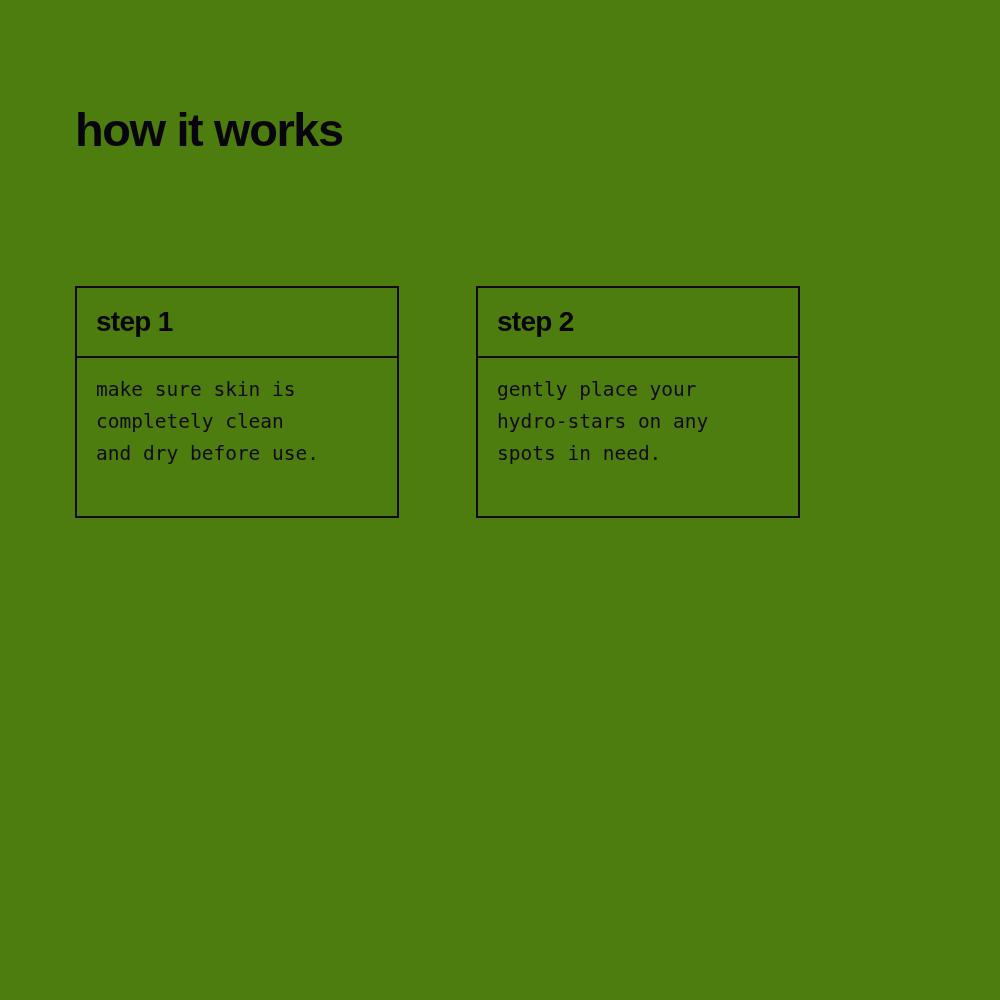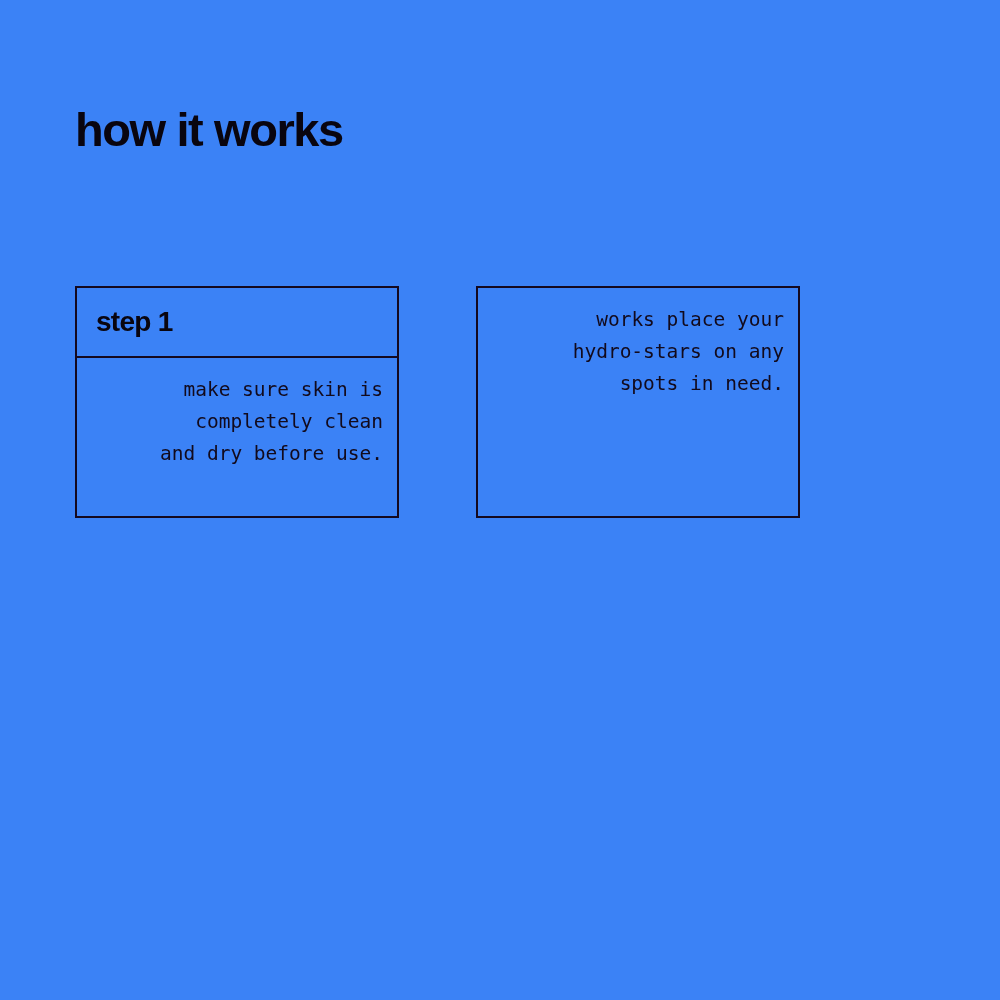--- a/index.html
+++ b/index.html
@@ -13,23 +13,22 @@
     background: #8B3EFC;
     font-family: "Liberation Sans", sans-serif;
     -webkit-font-smoothing: antialiased;
     overflow: hidden;
   }
 
   .canvas {
     position: relative;
     width: 1000px;
     height: 1000px;
-    background: #3b82f6;
+    background: #4d7c0f;
     box-sizing: border-box;
-    text-align: right;
   }
 
   
   .page-title {
     position: absolute;
     left: 75px;
     top: 100px;
     margin: 0;
     font-family: "Liberation Sans", sans-serif;
     font-size: 47px;
@@ -112,22 +111,25 @@
         <span class="step-card-title">step 1</span>
       </div>
       <div class="step-card-body">
         <p class="step-card-text">make sure skin is
 completely clean
 and dry before use.</p>
       </div>
     </div>
 
     <div class="step-card">
+      <div class="step-card-header">
+        <span class="step-card-title">step 2</span>
+      </div>
       <div class="step-card-body">
-        <p class="step-card-text">works place your
+        <p class="step-card-text">gently place your
 hydro-stars on any
 spots in need.</p>
       </div>
     </div>
 
 
 
   </div>
 </div>
 

